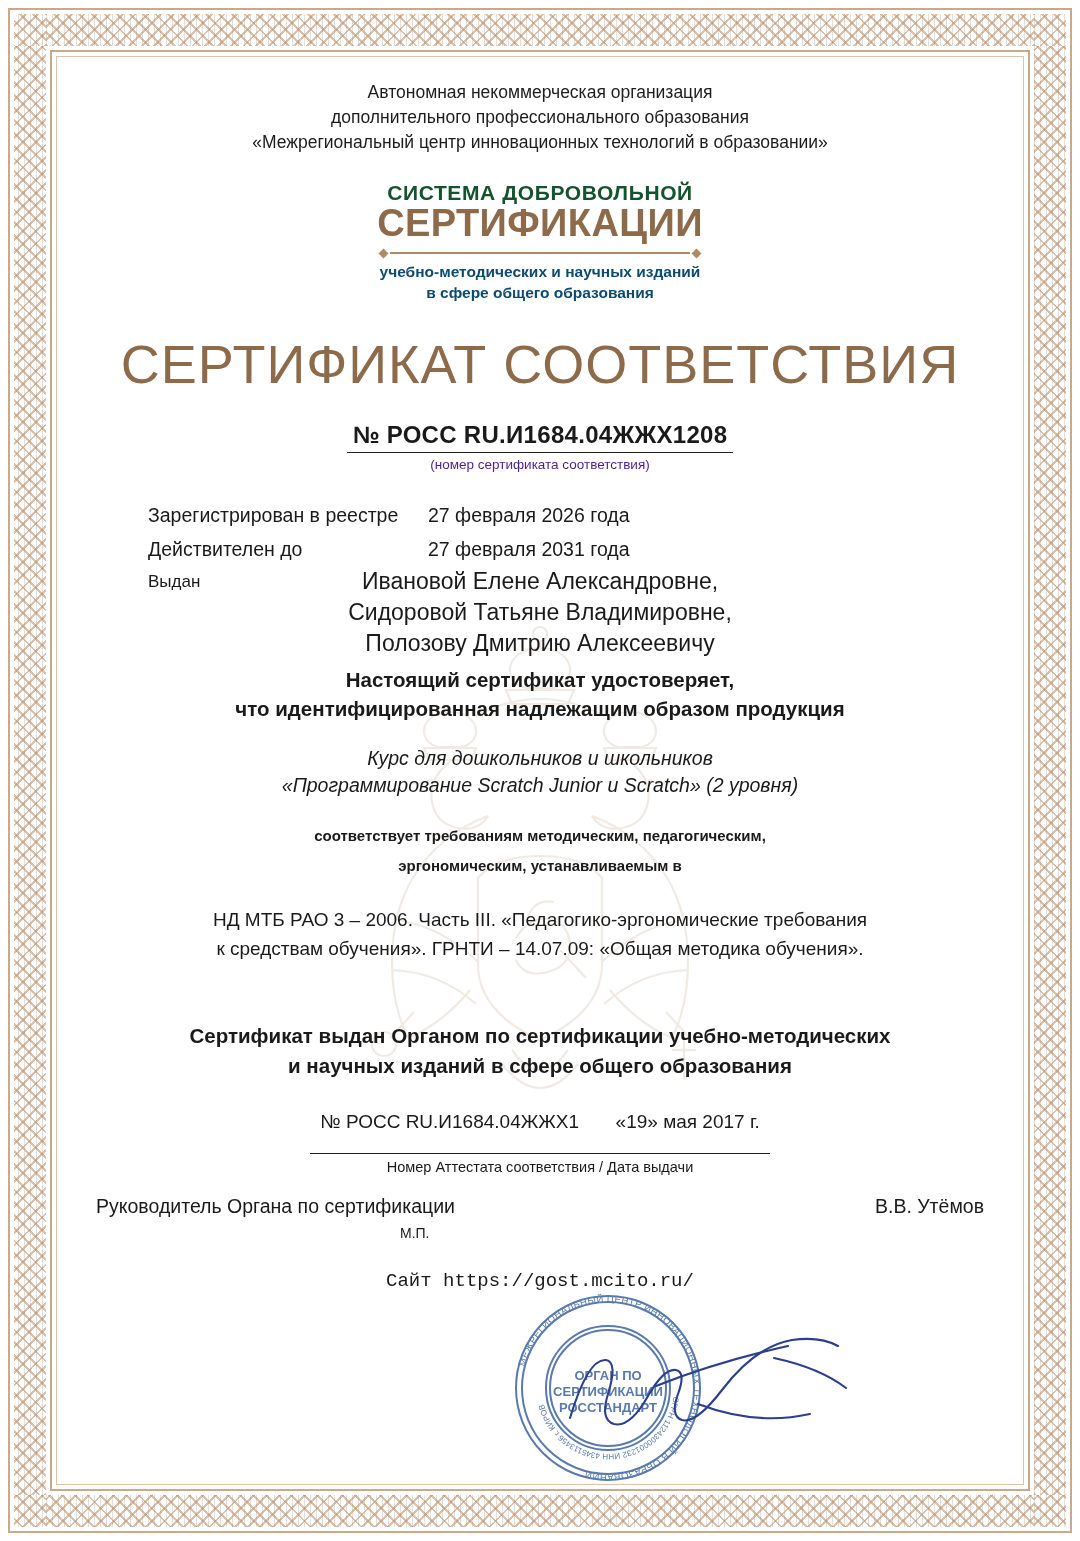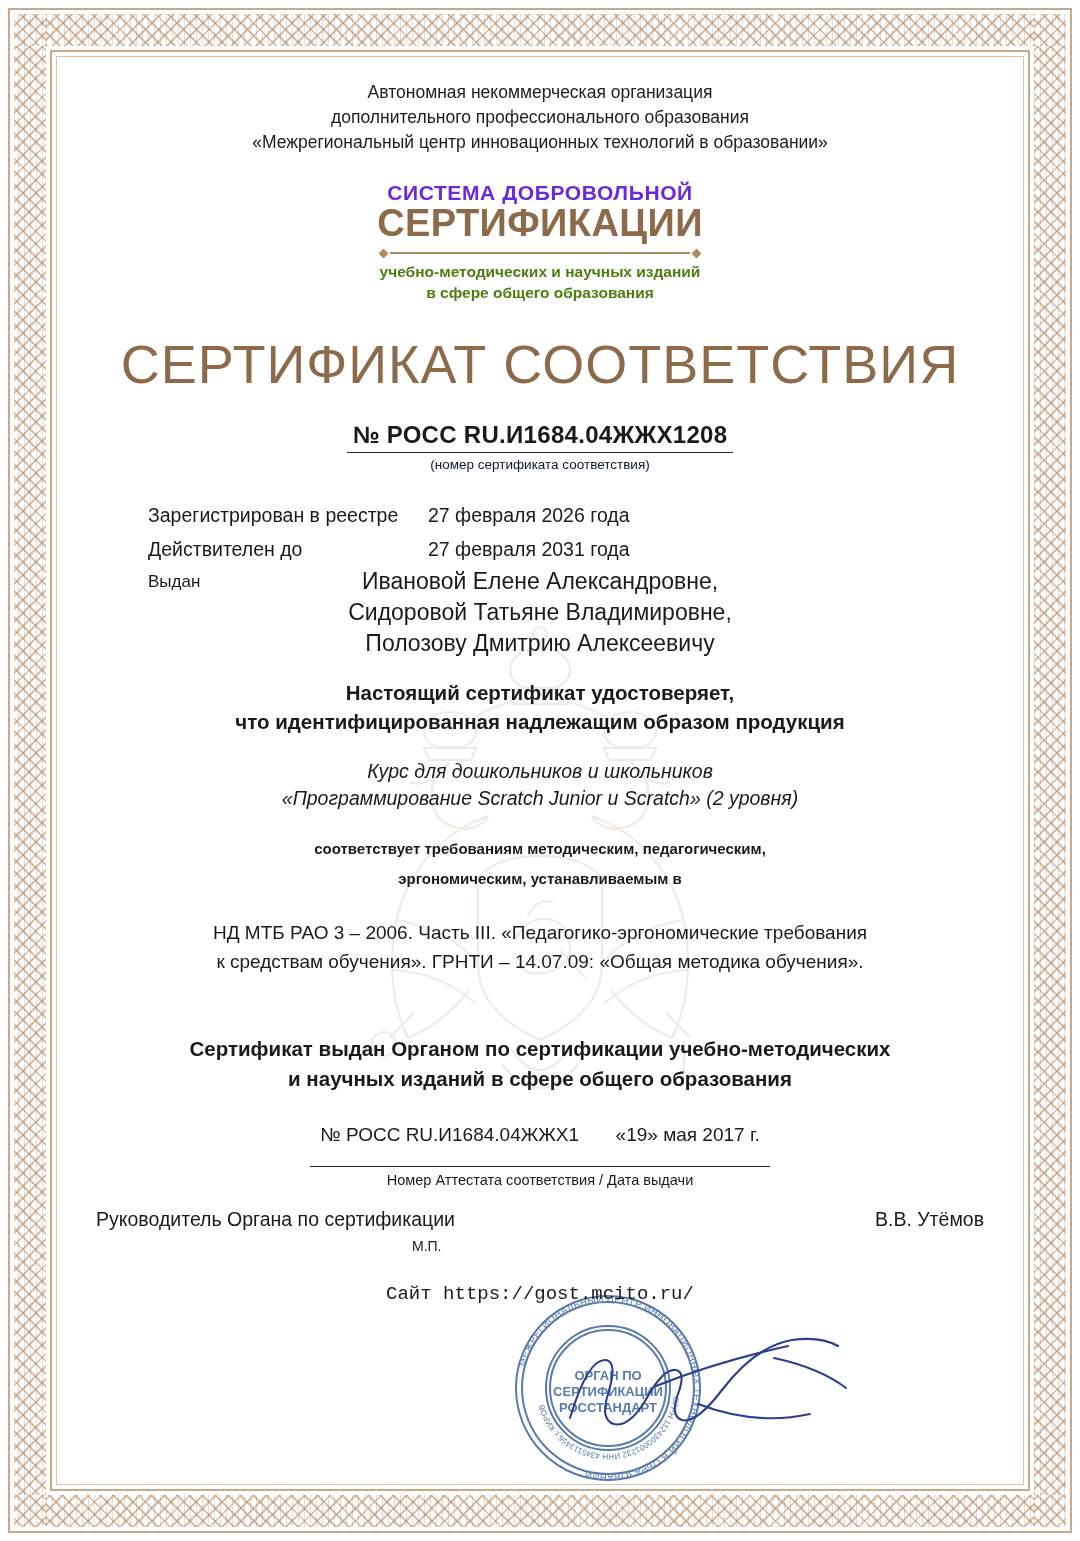--- a/index.html
+++ b/index.html
@@ -85,21 +85,21 @@
   }
 
   .sds-block {
     margin-top: 26px;
     color: #8a6a4b;
   }
   .sds-1 {
     font-size: 21px;
     font-weight: bold;
     letter-spacing: 0.6px;
-    color: #6d28d9;
+    color: #14532d;
   }
   .sds-2 {
     font-size: 38px;
     font-weight: bold;
     letter-spacing: 0.4px;
     line-height: 40px;
     color: #8d6b4a;
     margin-top: -2px;
   }
   .sds-rule {
@@ -116,21 +116,21 @@
     width: 7px; height: 7px;
     background: #b08a63;
     transform: rotate(45deg);
   }
   .sds-rule:before { left: -10px; }
   .sds-rule:after { right: -10px; }
   .sds-3 {
     font-size: 15.5px;
     font-weight: bold;
     line-height: 21px;
-    color: #4d7c0f;
+    color: #0c4a6e;
   }
 
   .main-title {
     margin-top: 32px;
     font-size: 54px;
     line-height: 58px;
     letter-spacing: 1px;
     color: #8d6b4a;
     font-weight: normal;
     font-family: Liberation Sans, sans-serif;
@@ -141,21 +141,21 @@
     font-size: 24px;
     font-weight: bold;
     display: inline-block;
     border-bottom: 1.5px solid #222;
     padding: 0 6px 3px;
     letter-spacing: 0.3px;
   }
   .cert-number-caption {
     font-size: 13.5px;
     margin-top: 4px;
-    color: #0f172a;
+    color: #4c1d95;
   }
 
   .rows {
     margin-top: 26px;
     text-align: left;
     padding-left: 78px;
   }
   .row {
     font-size: 19.5px;
     line-height: 34px;
@@ -174,21 +174,21 @@
   .names {
     margin-top: -26px;
     font-size: 23px;
     line-height: 31px;
     text-align: center;
     position: relative;
     z-index: 2;
   }
 
   .stmt-bold {
-    margin-top: 19px;
+    margin-top: 6px;
     font-size: 20.5px;
     font-weight: bold;
     line-height: 29px;
     position: relative;
     z-index: 2;
   }
 
   .product {
     margin-top: 22px;
     font-size: 19.5px;
@@ -246,21 +246,21 @@
     display: flex;
     align-items: baseline;
     justify-content: space-between;
     font-size: 19.5px;
     padding: 0 26px;
     position: relative;
     z-index: 3;
   }
   .mp {
     position: absolute;
-    left: 342px;
+    left: 330px;
     top: 30px;
     font-size: 14px;
     z-index: 4;
   }
 
   .site {
     margin-top: 52px;
     font-size: 19px;
     position: relative;
     z-index: 3;

